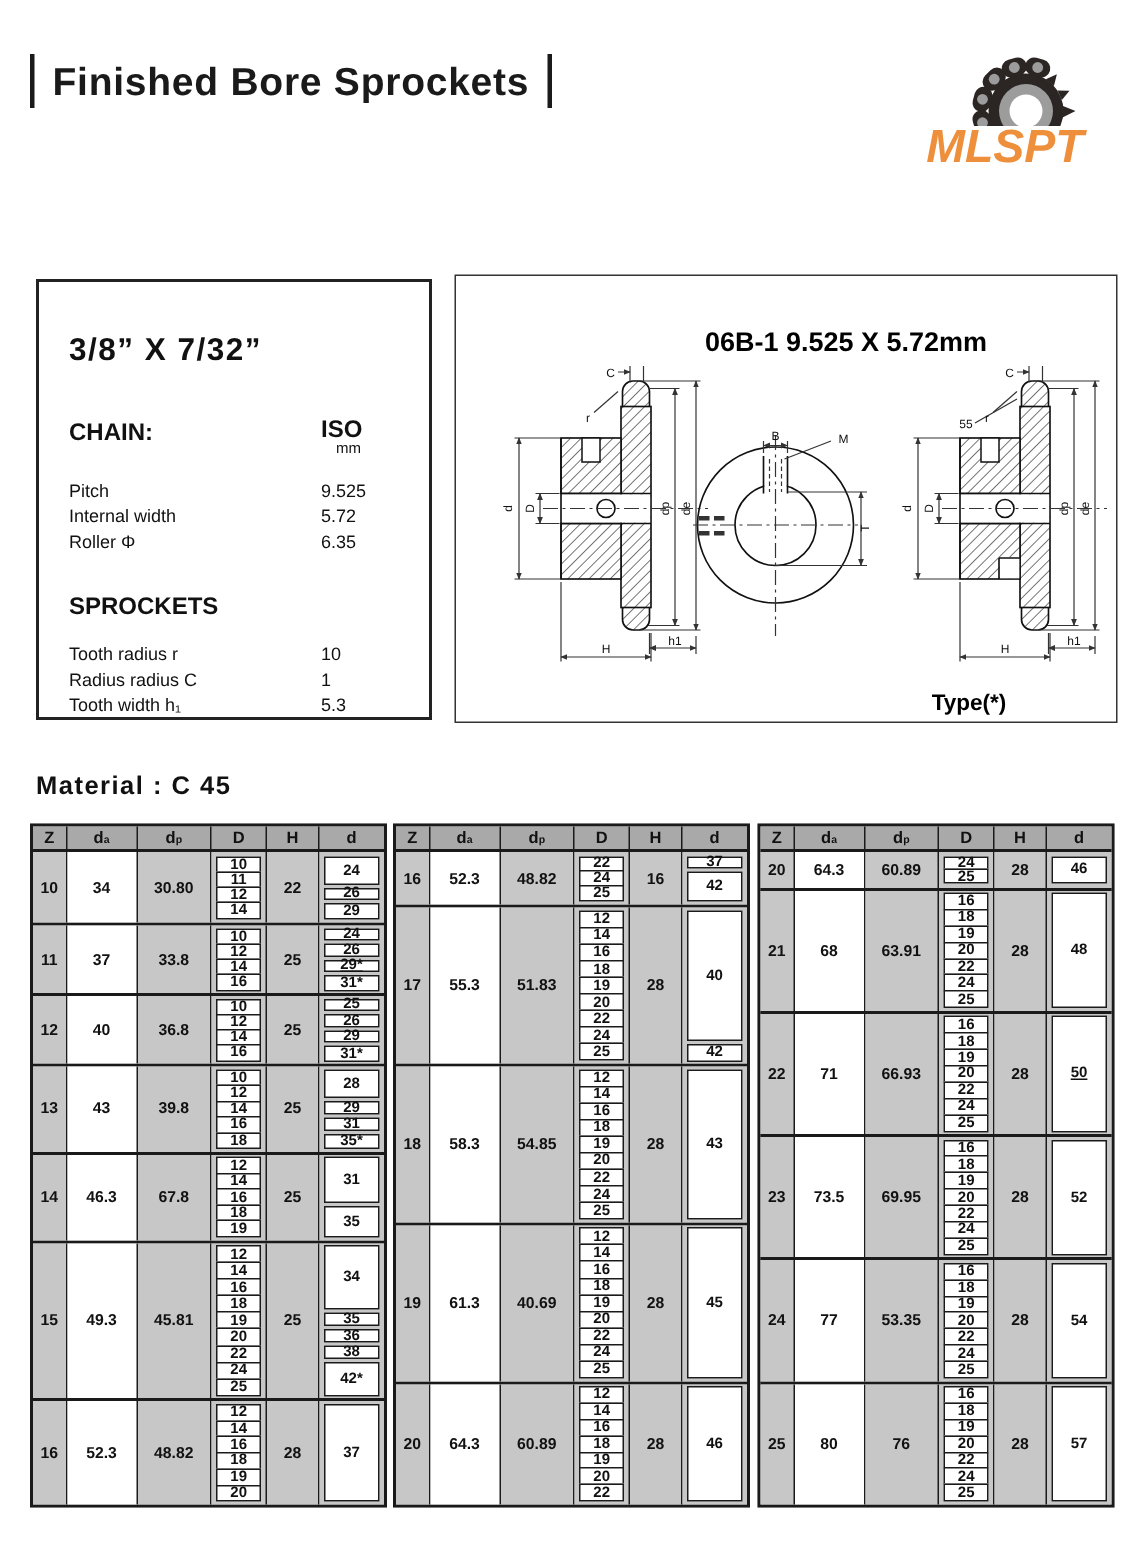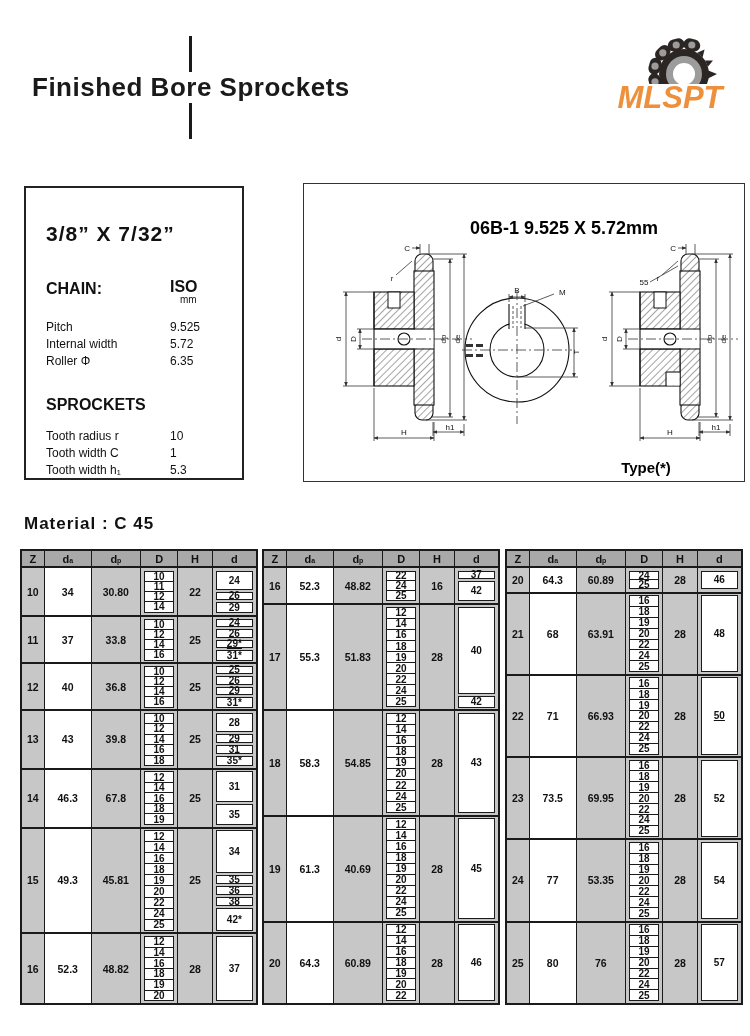--- a/index.html
+++ b/index.html
@@ -2,26 +2,26 @@
 <html><head>
 <meta charset="utf-8">
 <style>
   * { box-sizing: border-box; margin: 0; padding: 0; }
   html,body { background:#fff; }
   #page {
     position: relative; width: 750px; height: 1036px; background: #fff;
     font-family: "Liberation Sans", sans-serif; color:#111; overflow: hidden;
   }
   
-  .title-wrap { position:absolute; left:20px; top:36px; display:flex; align-items:center;flex-direction:column; }
+  .title-wrap { position:absolute; left:20px; top:36px; display:flex; align-items:center; }
   .title-bar { width:3px; height:36px; background:#1a1a1a; }
   .page-title { font-size:26px; font-weight:bold; letter-spacing:0.5px; margin:0 12px; color:#1a1a1a; }
   .logo { position:absolute; left:602px; top:26px; }
   
-  .spec-box { position:absolute; left:24px; top:186px; width:220px; height:294px;
+  .spec-box { position:absolute; left:24px; top:186px; width:264px; height:294px;
     border:2px solid #222; padding:20px 20px 0 20px; }
   .spec-size { font-size:21px; font-weight:bold; letter-spacing:1px; margin-top:14px; }
   .spec-head { display:flex; margin-top:34px; }
   .spec-head-label { font-size:16px; font-weight:bold; flex:1; }
   .spec-std { width:52px; text-align:left; }
   .spec-std-main { font-size:16px; font-weight:bold; line-height:14px; }
   .spec-std-sub { font-size:10px; padding-left:10px; }
   .spec-rows { margin-top:14px; }
   .spec-row { display:flex; font-size:12px; line-height:17px; }
   .spec-row .lbl { flex:1; }
@@ -119,21 +119,21 @@
     </div>
     <div class="spec-head spec-sub2">
       <div class="spec-head-label">SPROCKETS</div>
     </div>
     <div class="spec-rows">
       <div class="spec-row">
         <span class="lbl">Tooth radius r</span>
         <span class="val">10</span>
       </div>
       <div class="spec-row">
-        <span class="lbl">Tooth width C</span>
+        <span class="lbl">Radius radius C</span>
         <span class="val">1</span>
       </div>
       <div class="spec-row">
         <span class="lbl">Tooth width h₁</span>
         <span class="val">5.3</span>
       </div>
     </div>
   </div>
 
   <div class="drawing-box">

